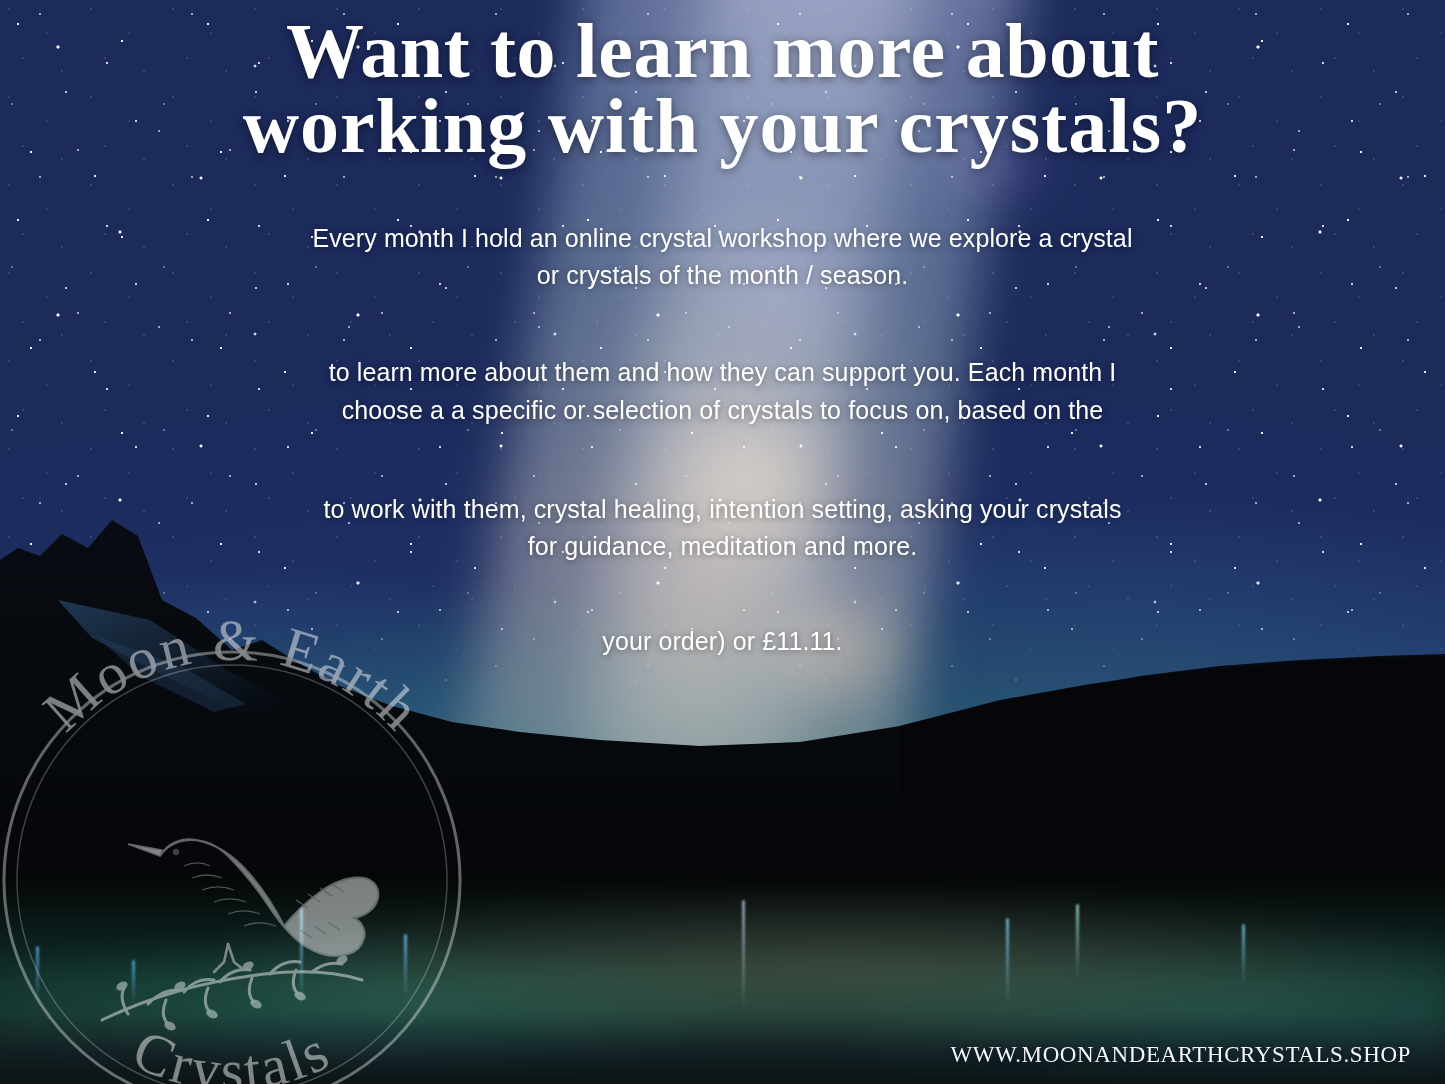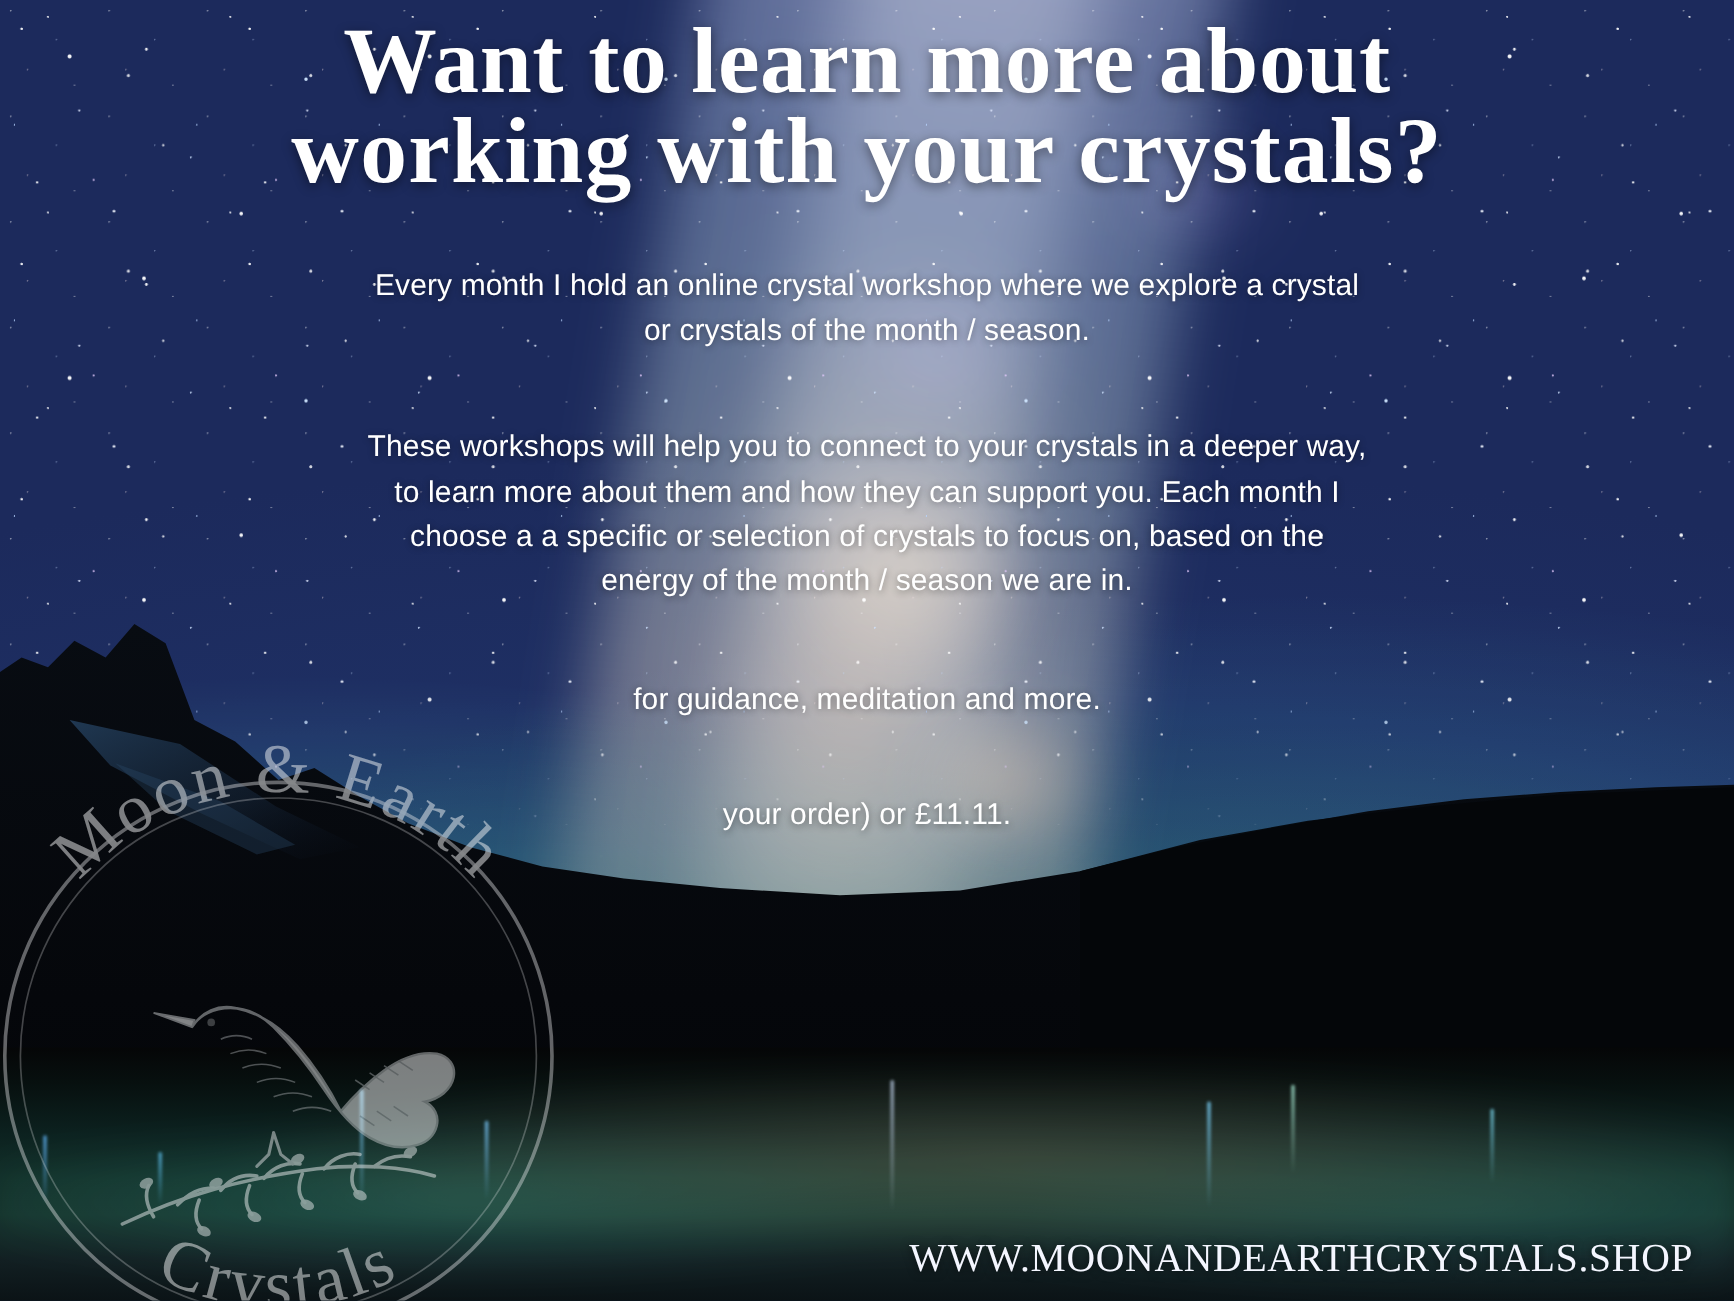--- a/index.html
+++ b/index.html
@@ -210,21 +210,21 @@
   .p1{margin-top:56px;}
   .p2{margin-top:60px;}
   .p3{margin-top:62px;}
   .p4{margin-top:58px;}
 
   .url{
     position:absolute;
     right:34px; bottom:16px;
     font-family:"Liberation Serif", "DejaVu Serif", serif;
     color:#f4f6ff;
-    font-size:33px;
+    font-size:23px;
     letter-spacing:0.6px;
     text-shadow:0 1px 8px rgba(0,0,0,.6);
     white-space:nowrap;
   }
 </style>
 </head>
 <body>
 
 <div id="poster">
 
@@ -389,27 +389,26 @@
     </h1>
 
     <div class="body-block">
 
       <p class="para p1">
         <span class="ln">Every month I hold an online crystal workshop where we explore a crystal</span>
         <span class="ln">or crystals of the month / season.</span>
       </p>
 
       <p class="para p2">
-        <span class="ln">These workshops will help you to connect to your crystals in a deeper way,</span>
         <span class="ln">to learn more about them and how they can support you. Each month I</span>
         <span class="ln">choose a a specific or selection of crystals to focus on, based on the</span>
-        <span class="ln">energy of the month / season we are in.</span>
       </p>
 
       <p class="para p3">
+        <span class="ln">to work with them, crystal healing, intention setting, asking your crystals</span>
         <span class="ln">for guidance, meditation and more.</span>
       </p>
 
       <p class="para p4">
         <span class="ln">your order) or £11.11.</span>
       </p>
 
     </div>
   </div>
 

